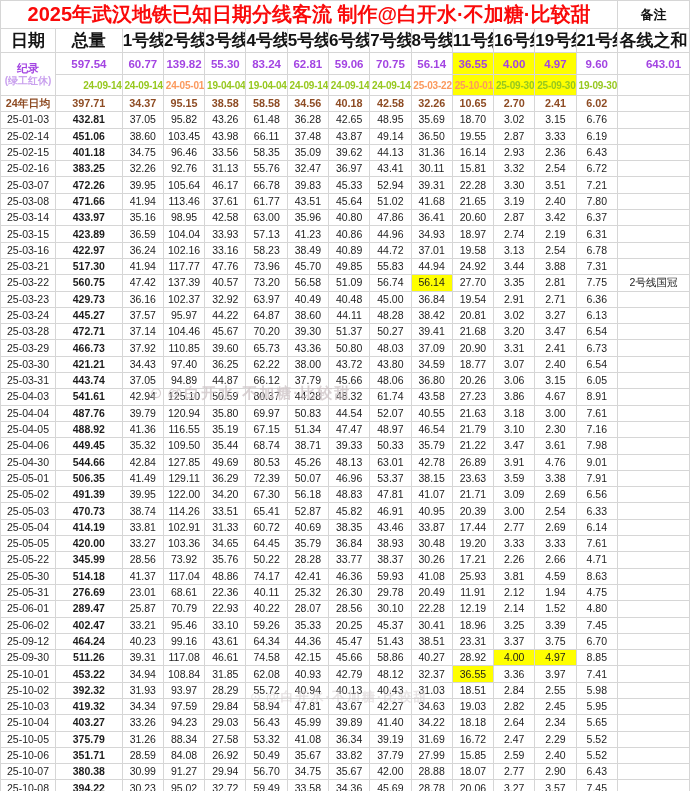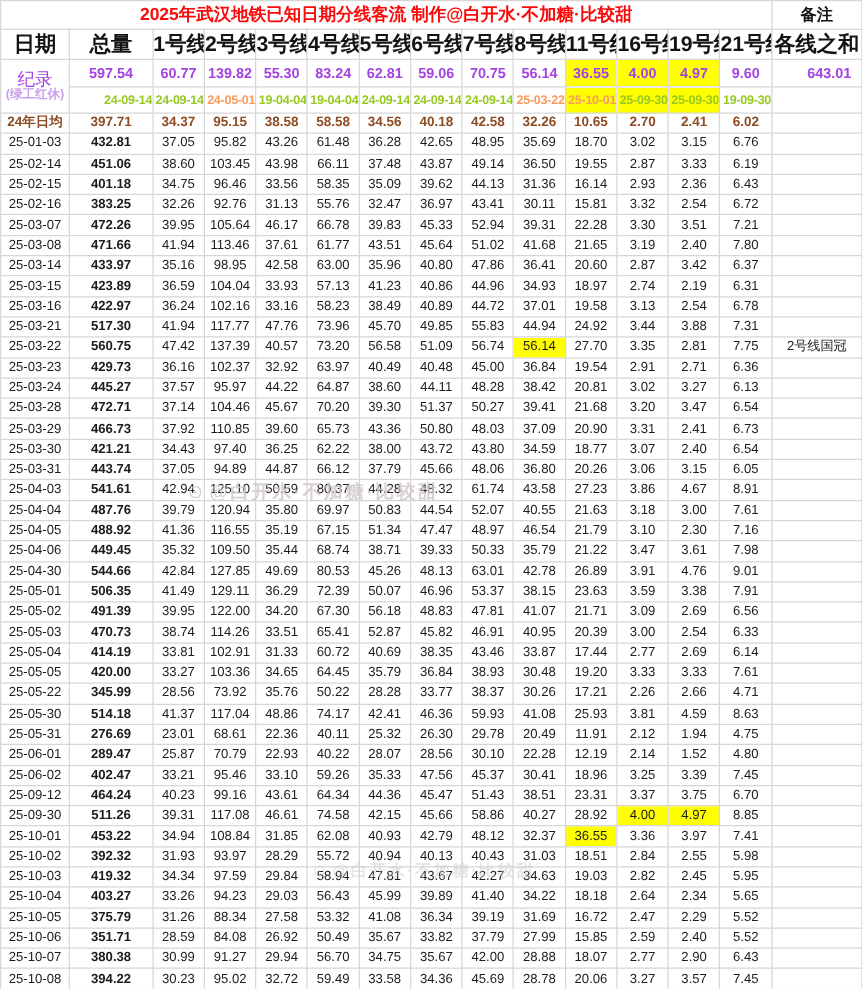--- a/index.html
+++ b/index.html
@@ -1,24 +1,24 @@
 <!DOCTYPE html>
 <html><head>
 <meta charset="utf-8">
 <style>
   html,body{margin:0;padding:0;background:#fff;}
   .sheet{position:relative;width:690px;height:791px;overflow:hidden;
          font-family:"Liberation Sans","DejaVu Sans",sans-serif;background:#fff;}
   table{border-collapse:collapse;table-layout:fixed;width:690px;}
   td{border:1px solid #d6d6d6;text-align:center;vertical-align:middle;
      padding:0;white-space:nowrap;overflow:hidden;}
-  .title-cell{height:22px;font-size:14px;font-weight:700;color:#fa0a0a;margin-left:14px;}
+  .title-cell{height:22px;font-size:20px;font-weight:700;color:#fa0a0a;margin-left:14px;}
   .remark-head{font-size:13px;font-weight:700;color:#141414;}
   tr.head td{height:19px;font-size:17px;font-weight:700;color:#141414;}
-  .rec-name{color:#a344e2;font-size:14px;font-weight:400;line-height:13px;}
+  .rec-name{color:#a344e2;font-size:11px;font-weight:700;line-height:13px;}
   .rec-sub{color:#c9a0ee;font-size:10px;font-weight:700;line-height:11px;}
   tr.rec-val td{height:21px;font-size:11.5px;font-weight:700;color:#a344e2;}
   td.rec-sum{color:#d0a6f0;padding-left:20px;}
   tr.rec-date td{height:20px;font-size:10px;font-weight:700;letter-spacing:-0.2px;text-align:right;}
   .dg{color:#97c81f;}
   .do{color:#fb9a5e;}
   .y{background:#ffff00;}
   tr.avg td{height:15.3px;font-size:10.8px;font-weight:700;color:#8e4c24;line-height:15px;}
   tr.datarow td{height:15.3px;font-size:10.5px;line-height:15px;color:#1c1c1c;}
   td.c-date{color:#9c9c9c;font-size:10px;}
@@ -655,21 +655,21 @@
           <td class="c-remark"></td>
         </tr>
         <tr class="datarow">
           <td class="c-date">25-06-02</td>
           <td class="c-total">402.47</td>
           <td class="c-val">33.21</td>
           <td class="c-val">95.46</td>
           <td class="c-val">33.10</td>
           <td class="c-val">59.26</td>
           <td class="c-val">35.33</td>
-          <td class="c-val">47.56</td>
+          <td class="c-val">20.25</td>
           <td class="c-val">45.37</td>
           <td class="c-val">30.41</td>
           <td class="c-val">18.96</td>
           <td class="c-val">3.25</td>
           <td class="c-val">3.39</td>
           <td class="c-val">7.45</td>
           <td class="c-remark"></td>
         </tr>
         <tr class="datarow">
           <td class="c-date">25-09-12</td>

